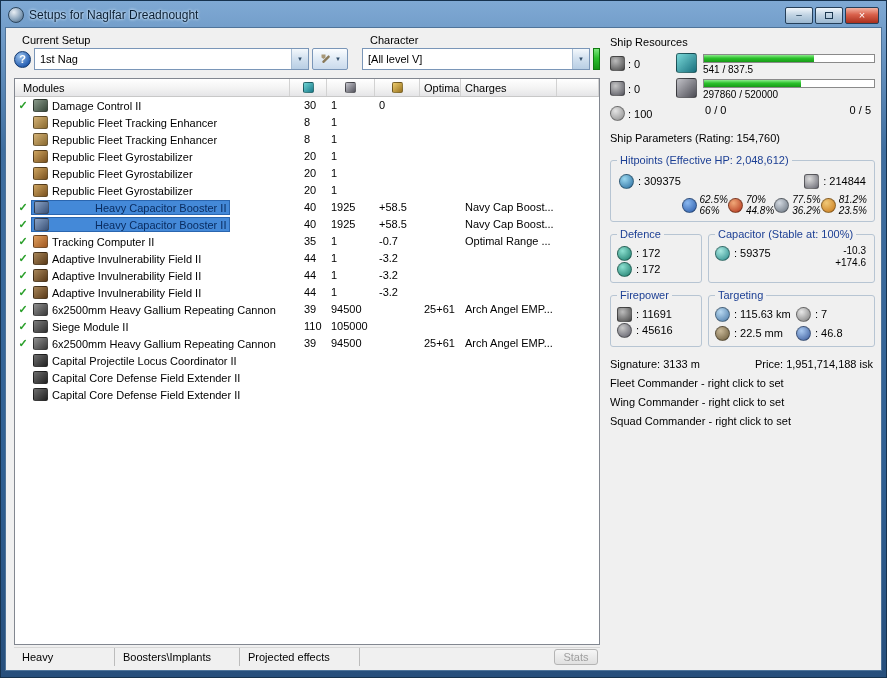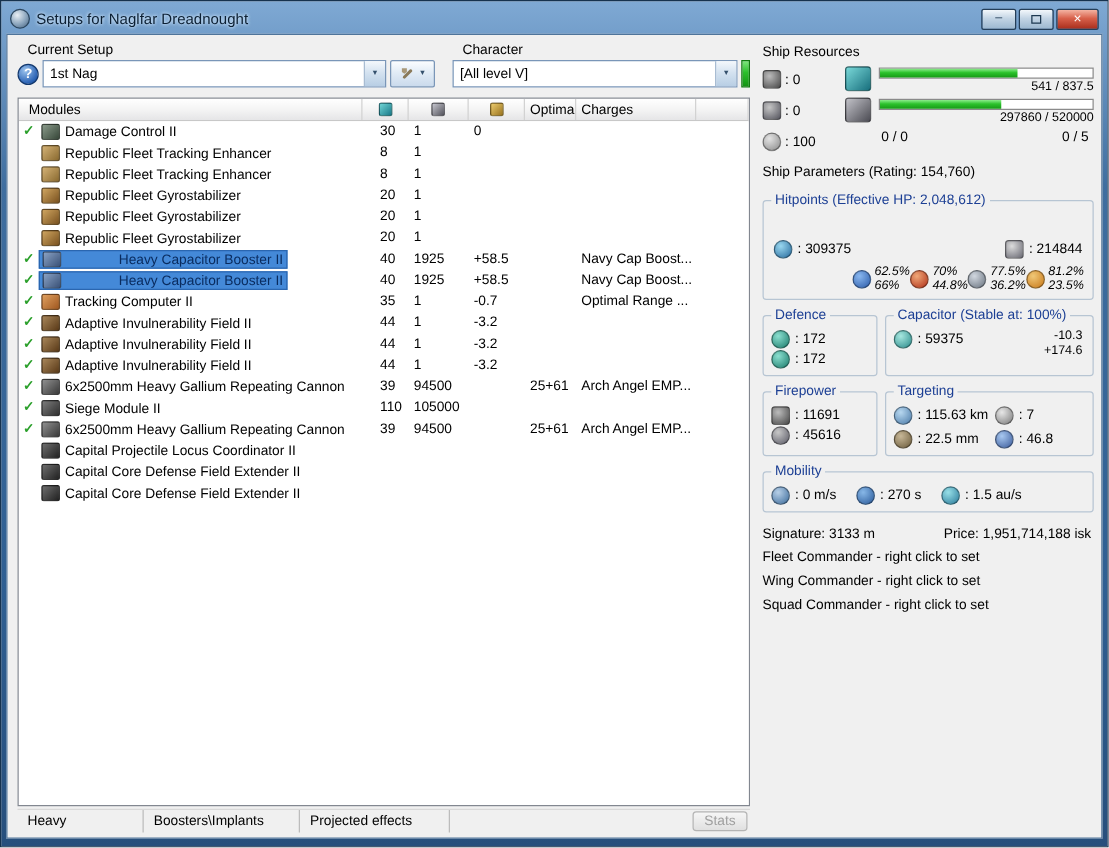--- a/index.html
+++ b/index.html
@@ -90,21 +90,21 @@
   .res-area { display:flex; margin-bottom:10px; }
   .res-left { width:66px; display:flex; flex-direction:column; gap:8px; padding-top:3px; }
   .res-item { display:flex; align-items:center; gap:3px; height:17px; }
   .res-mid { width:27px; display:flex; flex-direction:column; gap:5px; padding-top:1px; }
   .bigicon { width:21px; height:20px; border-radius:3px; border:1px solid rgba(0,0,0,.4); }
   .bigicon.chip { background:linear-gradient(135deg,#79d8d8,#19707e); }
   .bigicon.engine { background:linear-gradient(135deg,#c2c2c8,#4c4c54); }
   .res-right { flex:1; }
   .bar { height:9px; border:1px solid #8a8a8a; background:#fff; margin-top:2px; }
   .fill { height:100%; background:linear-gradient(180deg,#8dec8d,#2cc22c 45%,#169a16); }
-  .bar-text { text-align:right; font-size:10px; height:14px; line-height:13px; }
+  .bar-text { text-align:left; font-size:10px; height:14px; line-height:13px; }
   .dr-row { display:flex; justify-content:space-between; margin-top:2px; padding:0 4px 0 2px; }
 
   .gbox { position:relative; border:1px solid #b7c5d3; border-radius:3px; padding:10px 6px 5px; }
   .gtitle { position:absolute; top:-7px; left:6px; background:#f0f0f0; padding:0 3px; color:#1c3f94; white-space:nowrap; }
   .gb-row { display:flex; gap:6px; margin-top:12px; }
   .gbox.small { width:92px; flex:0 0 auto; }
   .gbox.grow { flex:1; }
   .gbox.mt { margin-top:12px; }
 
   .stat { display:flex; align-items:center; gap:4px; height:16px; white-space:nowrap; }
@@ -124,21 +124,21 @@
   .si-cap      { --c1:#a8e8e0; --c2:#2a8a8a; }
   .si-dps      { --c1:#c8c8c8; --c2:#5a5a66; }
   .si-range    { --c1:#b8d8f0; --c2:#4a7aa8; }
   .si-maxt     { --c1:#e8e8e8; --c2:#7a7a7a; }
   .si-scanres  { --c1:#c8b898; --c2:#6a5a3a; }
   .si-sensor   { --c1:#a8c8f0; --c2:#3a5a9a; }
   .si-speed    { --c1:#b8d0e8; --c2:#3a6a9a; }
   .si-align    { --c1:#88b8e8; --c2:#2a5a9a; }
   .si-warp     { --c1:#98e0e8; --c2:#2a7a9a; }
 
-  .hp-row { display:flex; justify-content:space-between; padding:2px 2px 0;margin-top:18px; }
+  .hp-row { display:flex; justify-content:space-between; padding:2px 2px 0; }
   .resist-row { display:flex; justify-content:flex-end; margin-top:5px; padding:0 1px;font-style:italic; }
   .resist-cell { display:flex; align-items:center; gap:3px; }
   .rvals { display:flex; flex-direction:column; font-size:10px; line-height:11px; }
   .cap-flex { display:flex; align-items:flex-start; justify-content:space-between; }
   .cap-delta { display:flex; flex-direction:column; font-size:10px; line-height:12px; text-align:right; padding-right:2px; }
   .tgt-grid { display:grid; grid-template-columns:1fr 72px; row-gap:3px; }
   .mob-row { display:flex; gap:16px; }
   .sig-row { display:flex; justify-content:space-between; margin-top:11px; padding-right:2px; }
   .cmd { margin-top:7px; }
 </style>
@@ -591,37 +591,20 @@
                 <span>: 22.5 mm</span>
               </div>
             <div class="stat">
                 <span class="sicon si-sensor"></span>
                 <span>: 46.8</span>
               </div>
           </div>
         </div>
       </div>
 
-      <div class="gbox mt">
-        <div class="gtitle">Mobility</div>
-        <div class="mob-row">
-          <div class="stat">
-              <span class="sicon si-speed"></span>
-              <span>: 0 m/s</span>
-            </div>
-          <div class="stat">
-              <span class="sicon si-align"></span>
-              <span>: 270 s</span>
-            </div>
-          <div class="stat">
-              <span class="sicon si-warp"></span>
-              <span>: 1.5 au/s</span>
-            </div>
-        </div>
-      </div>
 
       <div class="sig-row">
         <span>Signature: 3133 m</span>
         <span>Price: 1,951,714,188 isk</span>
       </div>
       <div class="cmd">Fleet Commander - right click to set</div>
       <div class="cmd">Wing Commander - right click to set</div>
       <div class="cmd">Squad Commander - right click to set</div>
     </div>
   </div>

